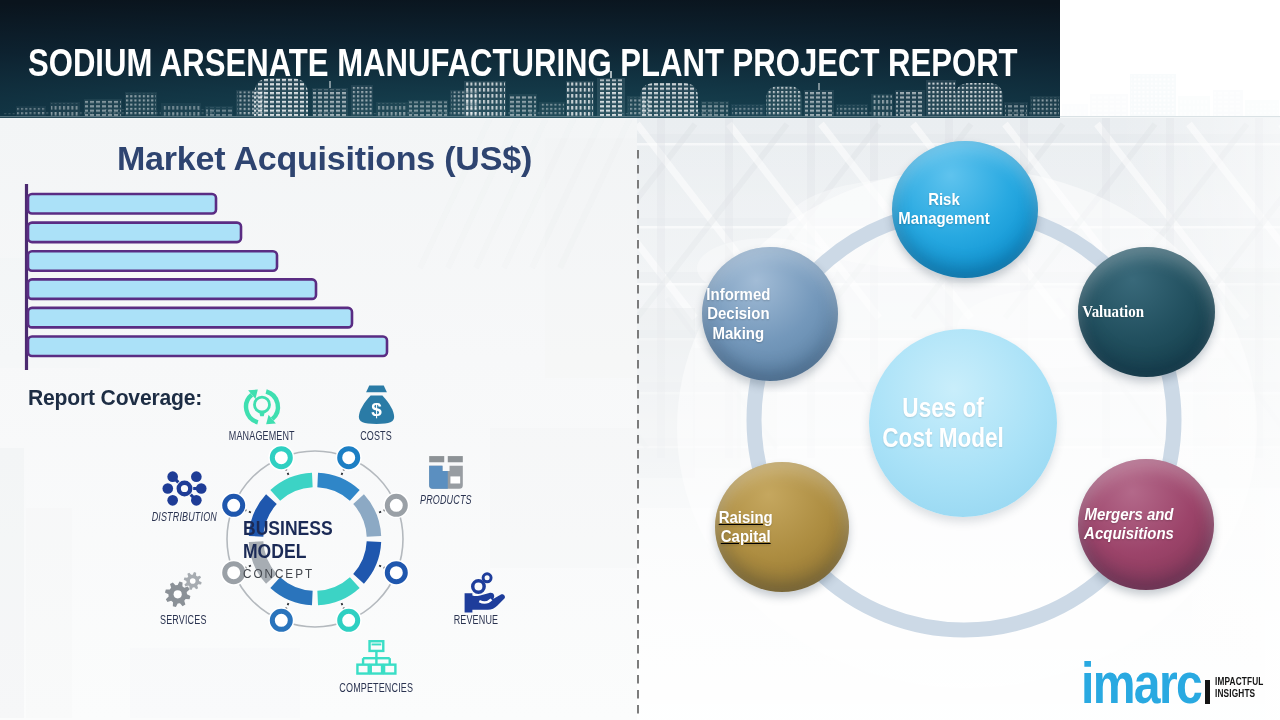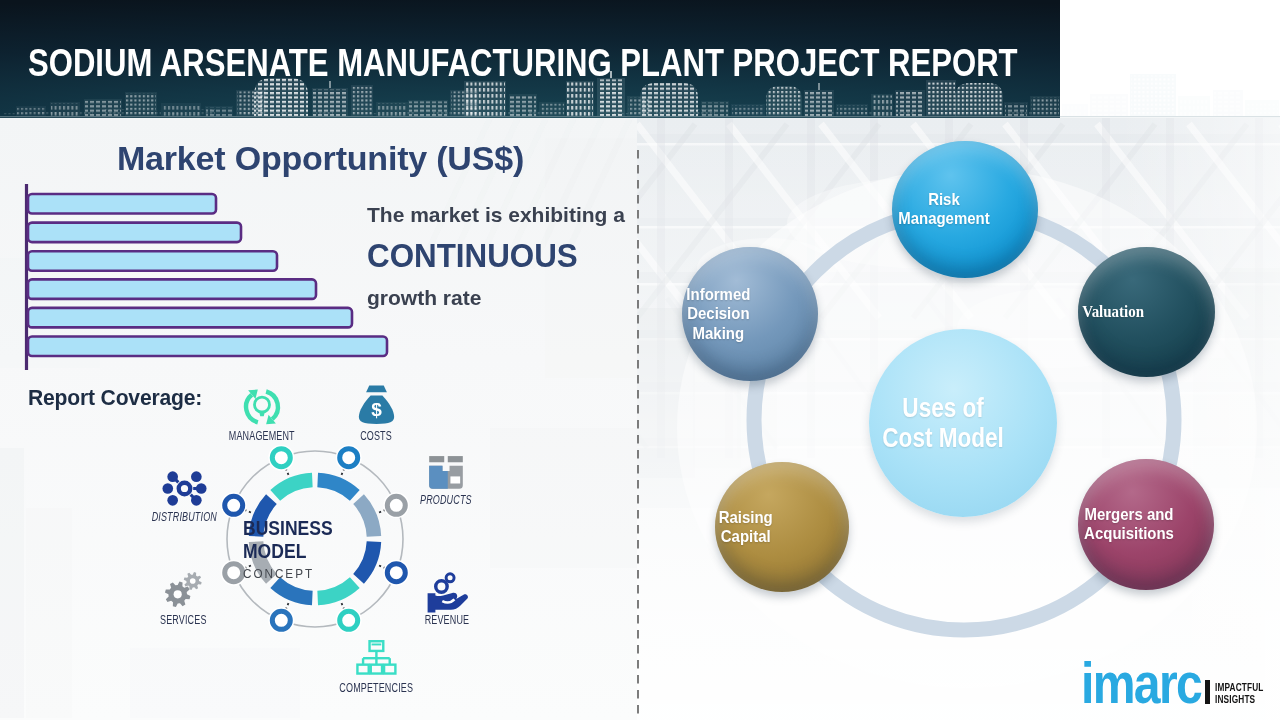--- a/index.html
+++ b/index.html
@@ -48,34 +48,34 @@
   .cm-ring { position:absolute; left:737px; top:193px; z-index:2; }
   .sat { position:absolute; border-radius:50%; display:flex; align-items:center; 
          z-index:3; box-shadow:0 5px 9px rgba(30,50,70,.25),
          inset 0 10px 16px rgba(255,255,255,.28), inset 0 -10px 18px rgba(10,30,55,.28); }
   .sat-label { color:#ffffff; font-weight:bold; font-size:17px; line-height:19.5px; text-align:center; transform:scaleX(0.88);
                white-space:pre-line; text-shadow:0 1px 2px rgba(0,0,0,.18); }
   .sat-risk { background:radial-gradient(circle at 40% 25%, #5fc3ee 0%, #28a9e1 45%, #1195d3 75%, #0d7fba 100%); }
   .sat-valuation { background:radial-gradient(circle at 40% 25%, #39697a 0%, #214f5e 48%, #17414e 78%, #113540 100%);font-family:Liberation Serif, serif; }
   .sat-mergers { background:radial-gradient(circle at 40% 25%, #b3698a 0%, #9c446a 48%, #8a3a5c 78%, #76304e 100%); }
   .sat-budgeting { background:radial-gradient(circle at 40% 25%, #b885b3 0%, #9f659a 48%, #8c5487 78%, #774673 100%); }
-  .sat-raising { background:radial-gradient(circle at 40% 25%, #c5a75f 0%, #ad8d41 48%, #997b35 78%, #85682c 100%); }
+  .sat-raising { background:radial-gradient(circle at 40% 25%, #c5a75f 0%, #ad8d41 48%, #997b35 78%, #85682c 100%);text-decoration:underline; }
   .sat-informed { background:radial-gradient(circle at 40% 25%, #a2bcd6 0%, #7498bb 48%, #6288ab 78%, #53779a 100%); }
   .cm-center { position:absolute; left:869px; top:329px; width:188px; height:188px; border-radius:50%;
                background:radial-gradient(circle at 45% 32%, #c9eefb 0%, #a8e1f7 55%, #90d3ef 100%);
                display:flex; align-items:center; z-index:4;
                box-shadow:0 5px 10px rgba(30,50,70,.15); }
   .cm-center-label { color:#ffffff; font-weight:bold; font-size:27.5px; line-height:30px; text-align:center; transform:scaleX(0.82);
                      white-space:pre-line; text-shadow:0 1px 2px rgba(0,0,0,.12); }
 
   
   .logo { position:absolute; left:1081px; top:660px; display:flex; align-items:flex-end; z-index:6; }
   .logo-word { color:#29a9e1; font-weight:bold; font-size:58px; letter-spacing:-2px; line-height:46px; transform:scaleX(0.83); transform-origin:left bottom; margin-right:-25px; }
   .logo-bar { width:5px; height:24px; background:#141414; margin-left:4px; margin-bottom:2px; }
-  .logo-tag { margin-left:5px; margin-bottom:1px; }
+  .logo-tag { margin-left:5px; margin-bottom:7px; }
   .logo-tag div { font-size:10.5px; font-weight:bold; color:#141414; letter-spacing:0.2px; line-height:12px; transform:scaleX(0.787); transform-origin:left center; }
 </style>
 </head>
 <body>
 
 <div class="stage">
 
   <div class="left-pane">
       <svg class="left-bg" width="637" height="602" viewBox="0 0 637 602" preserveAspectRatio="none" xmlns="http://www.w3.org/2000/svg">
         <rect x="0" y="330" width="24" height="270" fill="#dfe3e6" opacity="0.22"></rect>
@@ -172,35 +172,30 @@
         <rect x="588" y="150" width="55" height="90" fill="#d3dade" opacity="0.2"></rect>
         <ellipse cx="330" cy="310" rx="290" ry="260" fill="#ffffff" opacity="0.5"></ellipse>
         <ellipse cx="280.0" cy="105.0" rx="130.0" ry="45.0" fill="#ffffff" opacity="0.35"></ellipse>
         <ellipse cx="420.0" cy="210.0" rx="100.0" ry="40.0" fill="#ffffff" opacity="0.35"></ellipse>
         <ellipse cx="130.0" cy="150.0" rx="70.0" ry="30.0" fill="#ffffff" opacity="0.35"></ellipse>
         <rect x="0" y="0" width="643" height="602" fill="url(#fade)"></rect>
         <rect x="0" y="0" width="643" height="602" fill="url(#fadex)"></rect>
       </svg>
     </div>
 
-  <h2 class="mk-heading">Market Opportunity (US$)</h2>
+  <h2 class="mk-heading">Market Acquisitions (US$)</h2>
   <svg class="chart" width="368" height="192" viewBox="0 0 368 192" xmlns="http://www.w3.org/2000/svg">
       <line x1="2.5" y1="2" x2="2.5" y2="188" stroke="#4b2a70" stroke-width="3.2"></line>
       <rect x="4" y="12" width="188" height="19.5" rx="4" fill="#abe1f8" stroke="#5a2c83" stroke-width="2.6"></rect>
       <rect x="4" y="40.6" width="213" height="19.5" rx="4" fill="#abe1f8" stroke="#5a2c83" stroke-width="2.6"></rect>
       <rect x="4" y="69.2" width="249" height="19.5" rx="4" fill="#abe1f8" stroke="#5a2c83" stroke-width="2.6"></rect>
       <rect x="4" y="97.4" width="288" height="19.5" rx="4" fill="#abe1f8" stroke="#5a2c83" stroke-width="2.6"></rect>
       <rect x="4" y="125.9" width="324" height="19.5" rx="4" fill="#abe1f8" stroke="#5a2c83" stroke-width="2.6"></rect>
       <rect x="4" y="154.5" width="359" height="19.5" rx="4" fill="#abe1f8" stroke="#5a2c83" stroke-width="2.6"></rect>
     </svg>
-  <div class="statement">
-    <div class="st-line1">The market is exhibiting a</div>
-    <div class="st-line2">CONTINUOUS</div>
-    <div class="st-line3">growth rate</div>
-  </div>
   <h3 class="rc-heading">Report Coverage:</h3>
 
   <svg class="bm-ring" width="240" height="240" viewBox="0 0 240 240" xmlns="http://www.w3.org/2000/svg">
       <circle cx="120" cy="120" r="88" fill="none" stroke="#b4b9be" stroke-width="1.6"></circle>
       <path d="M 122.68 61.06 A 59 59 0 0 1 159.78 76.43" fill="none" stroke="#2f86c8" stroke-width="14.5"></path>
       <path d="M 163.57 80.22 A 59 59 0 0 1 178.94 117.32" fill="none" stroke="#8ca9c4" stroke-width="14.5"></path>
       <path d="M 178.94 122.68 A 59 59 0 0 1 163.57 159.78" fill="none" stroke="#1f57ae" stroke-width="14.5"></path>
       <path d="M 159.78 163.57 A 59 59 0 0 1 122.68 178.94" fill="none" stroke="#3cd3c5" stroke-width="14.5"></path>
       <path d="M 117.32 178.94 A 59 59 0 0 1 80.22 163.57" fill="none" stroke="#2a74bc" stroke-width="14.5"></path>
       <path d="M 76.43 159.78 A 59 59 0 0 1 61.06 122.68" fill="none" stroke="#a7adb3" stroke-width="14.5"></path>
@@ -292,21 +287,21 @@
       <div class="cov-icon-wrap" style="height:47px;">
         <svg class="cov-icon" width="46" height="46" viewBox="0 0 52 52" xmlns="http://www.w3.org/2000/svg">
           <polygon points="20.0,21.5 22.0,17.6 25.5,18.6 25.3,23.0 27.4,24.6 31.6,23.3 33.4,26.5 30.2,29.4 30.5,32.0 34.4,34.0 33.4,37.5 29.0,37.3 27.4,39.4 28.7,43.6 25.5,45.4 22.6,42.2 20.0,42.5 18.0,46.4 14.5,45.4 14.7,41.0 12.6,39.4 8.4,40.7 6.6,37.5 9.8,34.6 9.5,32.0 5.6,30.0 6.6,26.5 11.0,26.7 12.6,24.6 11.3,20.4 14.5,18.6 17.4,21.8" fill="#8b9197"></polygon>
           <circle cx="20" cy="32" r="4.6" fill="#ffffff"></circle>
           <polygon points="37.0,9.8 38.4,6.9 40.9,7.6 40.7,10.8 42.1,11.9 45.2,10.9 46.4,13.1 44.0,15.2 44.2,17.0 47.1,18.4 46.4,20.9 43.2,20.7 42.1,22.1 43.1,25.2 40.9,26.4 38.8,24.0 37.0,24.2 35.6,27.1 33.1,26.4 33.3,23.2 31.9,22.1 28.8,23.1 27.6,20.9 30.0,18.8 29.8,17.0 26.9,15.6 27.6,13.1 30.8,13.3 31.9,11.9 30.9,8.8 33.1,7.6 35.2,10.0" fill="#a7acb1"></polygon>
           <circle cx="37" cy="17" r="3.2" fill="#ffffff"></circle>
         </svg>
       </div>
       <span class="cov-label">SERVICES</span>
     </div>
-    <div class="cov-item" style="left:387px;top:570px;">
+    <div class="cov-item" style="left:387px;top:570px;align-items:flex-end;">
       <div class="cov-icon-wrap" style="height:43px;">
         <svg class="cov-icon" width="45" height="45" viewBox="0 0 52 52" xmlns="http://www.w3.org/2000/svg">
           <circle cx="29" cy="9" r="4.6" fill="none" stroke="#1e3d9b" stroke-width="3.4"></circle>
           <circle cx="19" cy="19" r="6.6" fill="none" stroke="#1e3d9b" stroke-width="4"></circle>
           <path d="M3 27 L3 49 L12 49 L12 46 L30 46 C 34 46 38 44 41 41 L49 33 C 51 30.5 48 26.5 44.5 28.5 L36 33.5 C 39 30 36.5 25 31.5 26.5 L21 29.5 C 15 31 12 29.5 12 29.5 L12 27 Z" fill="#1e3d9b"></path>
           <path d="M20 36 Q28 40 34 34" fill="none" stroke="#ffffff" stroke-width="3"></path>
         </svg>
       </div>
       <span class="cov-label">REVENUE</span>
     </div>
@@ -333,29 +328,29 @@
   <svg class="cm-ring" width="454" height="454" viewBox="0 0 454 454" xmlns="http://www.w3.org/2000/svg">
       <circle cx="227" cy="227" r="210" fill="none" stroke="#ccd9e6" stroke-width="15"></circle>
     </svg>
   <div class="sat sat-risk" style="left:892.0px;top:140.5px;width:146px;height:137px;">
       <span class="sat-label">Risk
 Management</span>
     </div>
     <div class="sat sat-valuation" style="left:1077.5px;top:247.0px;width:137px;height:130px;">
       <span class="sat-label">Valuation</span>
     </div>
-    <div class="sat sat-mergers" style="left:1078.0px;top:458.5px;width:136px;height:131px;">
+    <div class="sat sat-mergers" style="left:1078.0px;top:458.5px;width:136px;height:131px;font-style:italic;">
       <span class="sat-label">Mergers and
 Acquisitions</span>
     </div>
     <div class="sat sat-raising" style="left:715.0px;top:462.0px;width:134px;height:130px;">
       <span class="sat-label">Raising
 Capital</span>
     </div>
-    <div class="sat sat-informed" style="left:682px;top:247.0px;width:136px;height:134px;">
+    <div class="sat sat-informed" style="left:702px;top:247.0px;width:136px;height:134px;">
       <span class="sat-label">Informed
 Decision
 Making</span>
     </div>
   <div class="cm-center">
     <span class="cm-center-label">Uses of
 Cost Model</span>
   </div>
 
   <div class="logo">

